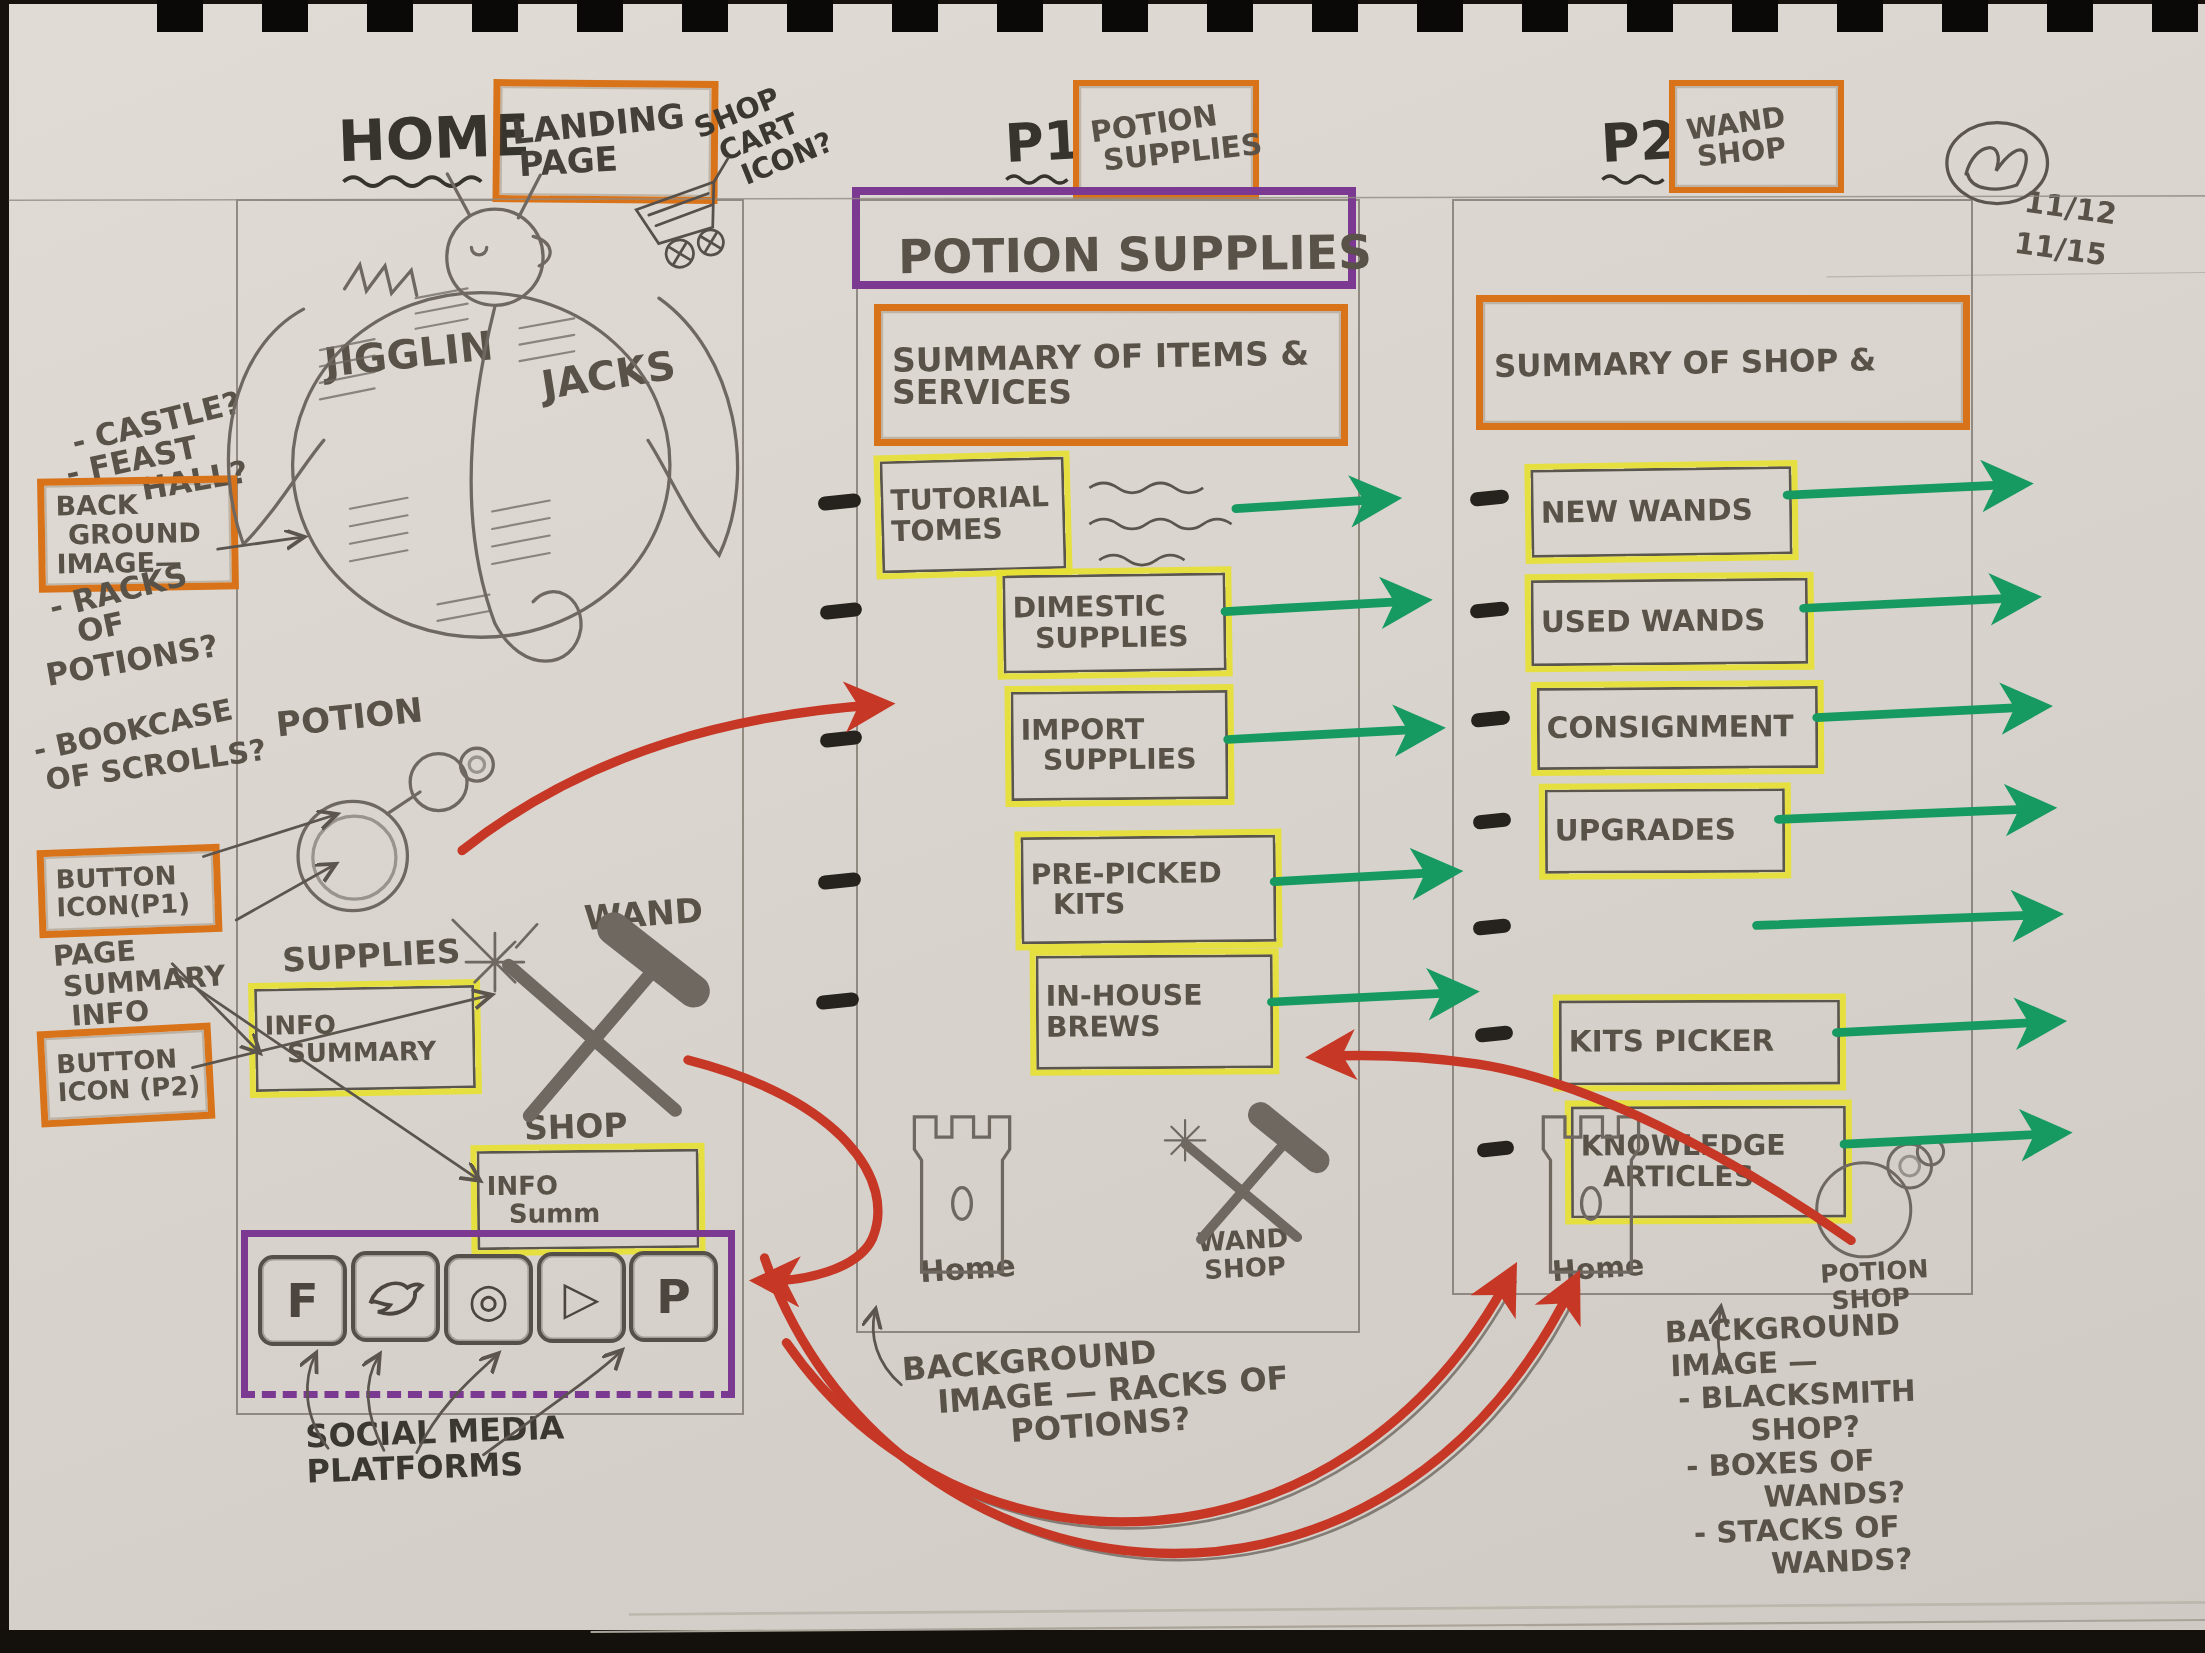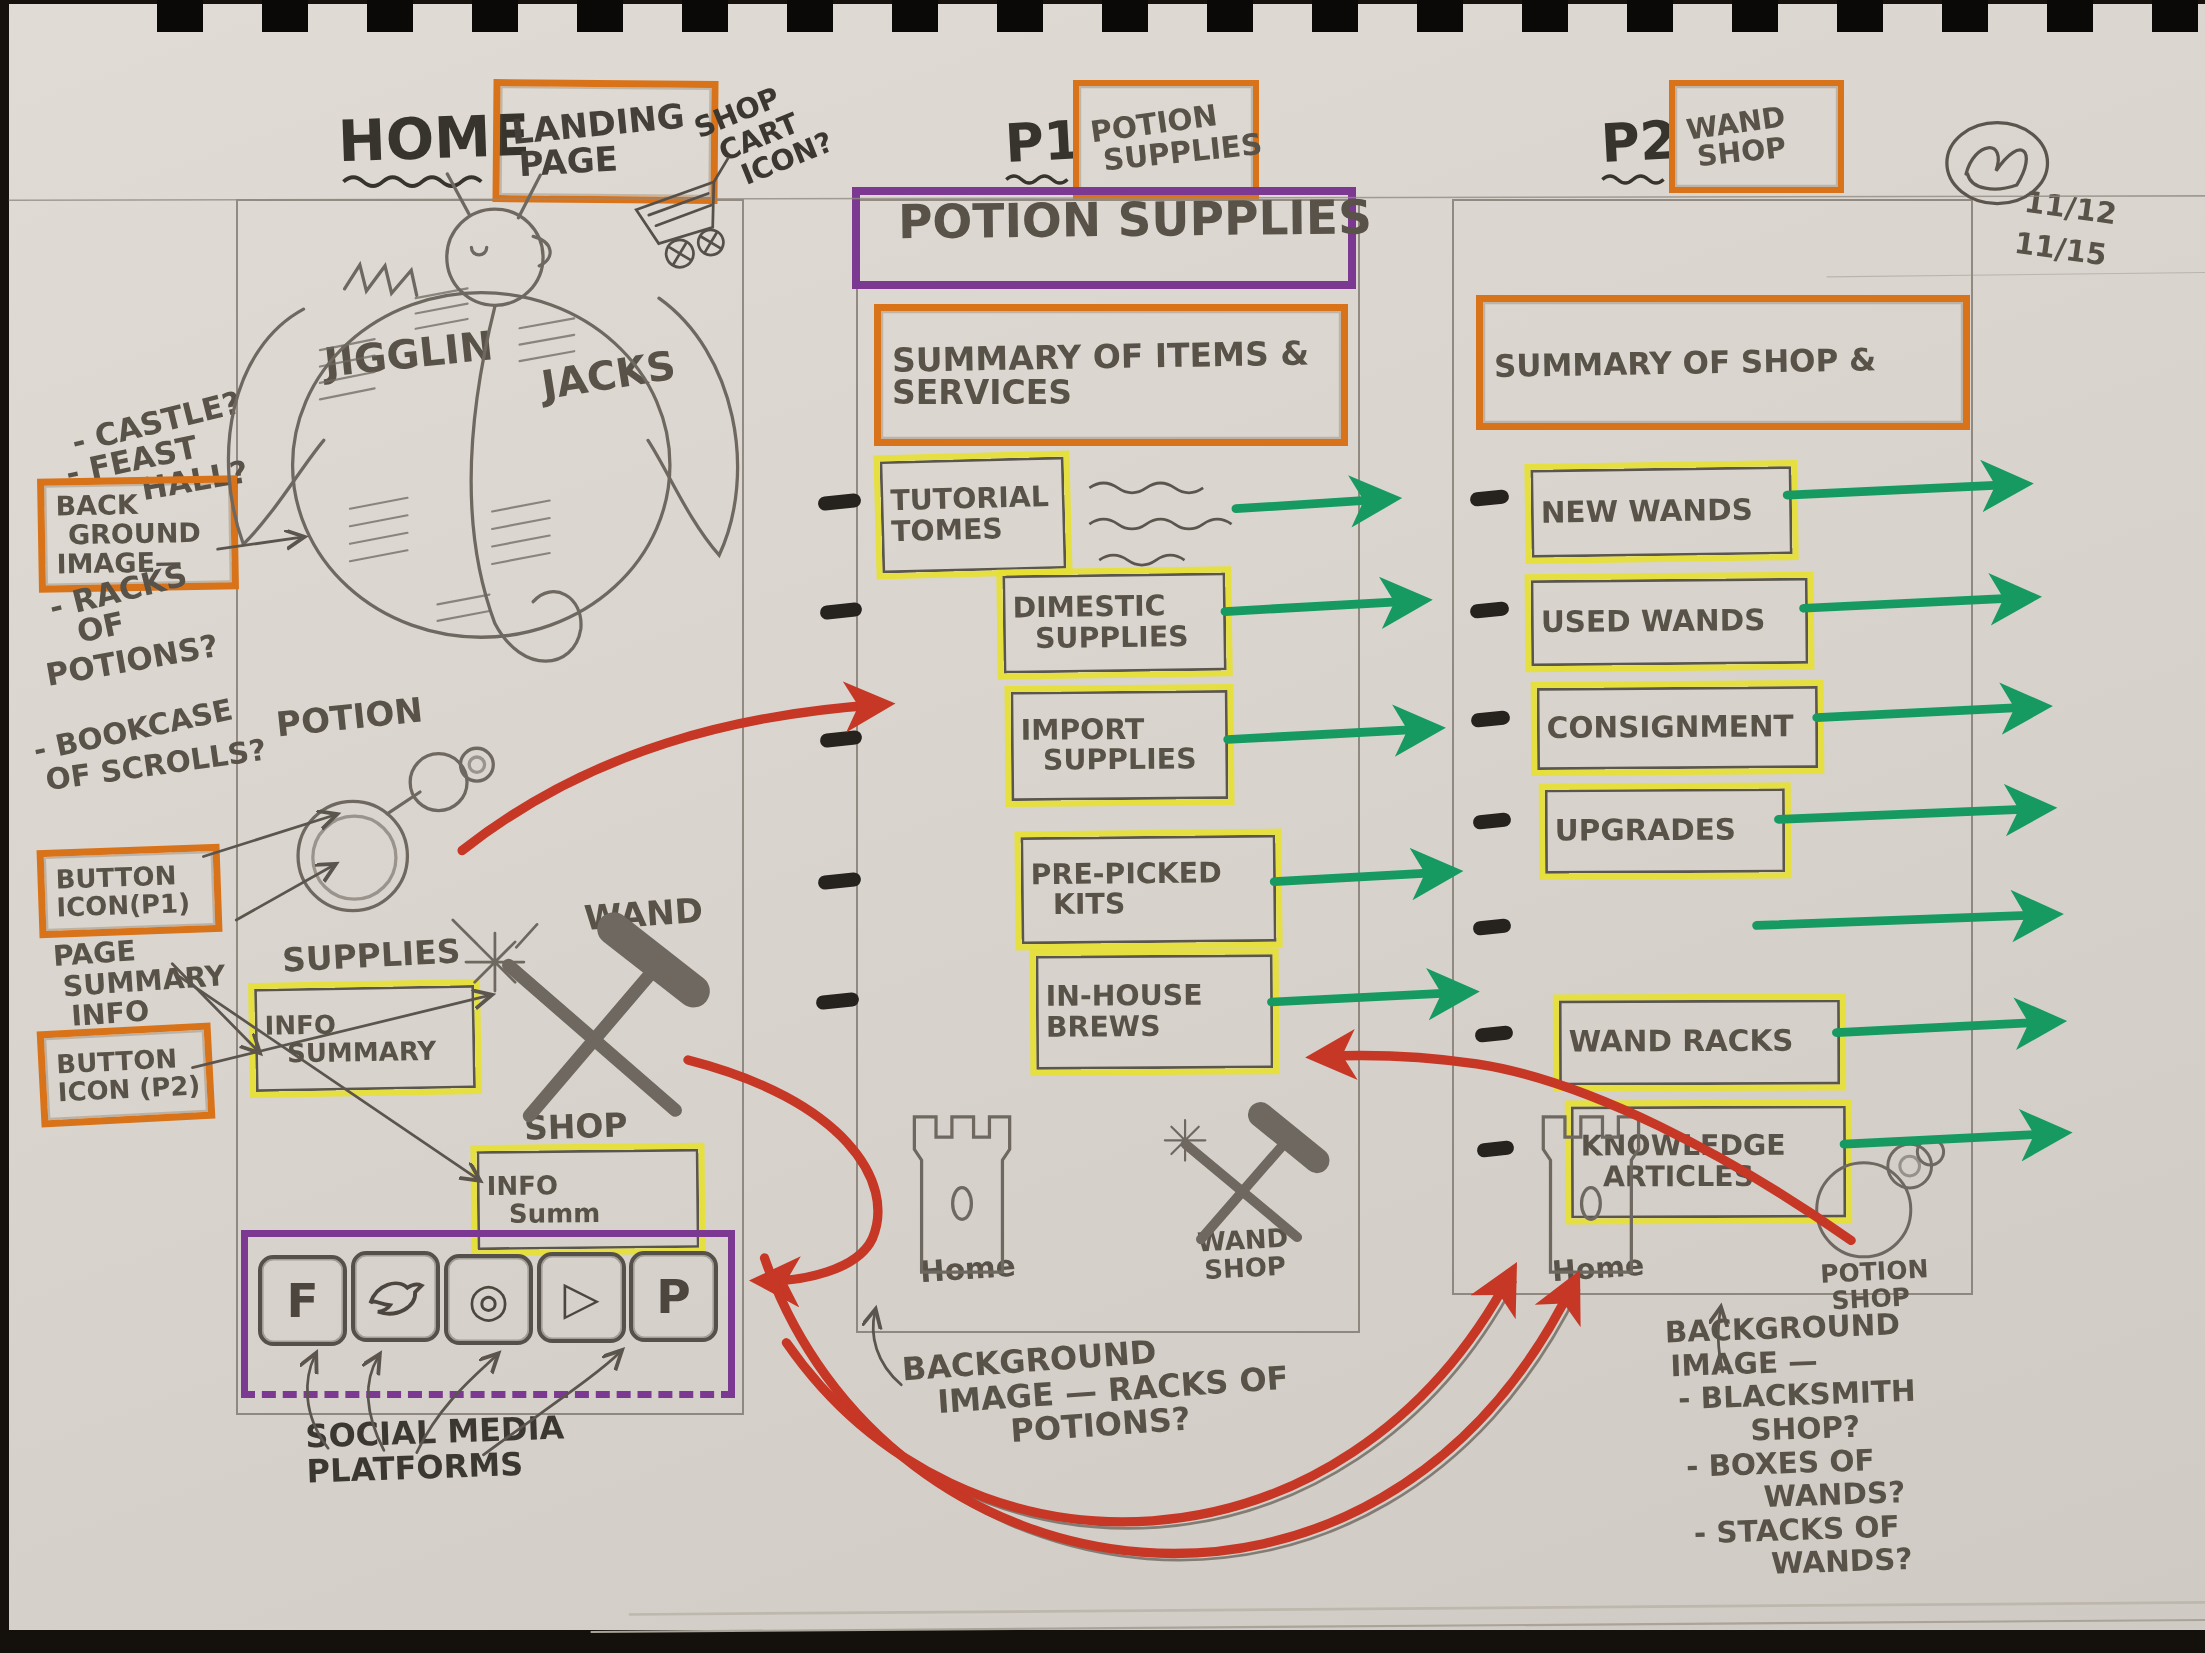--- a/index.html
+++ b/index.html
@@ -3,21 +3,21 @@
 <meta charset="utf-8">
 <style>
   html,body{margin:0;padding:0;background:#16110c;}
   #canvas{position:relative;width:2205px;height:1654px;overflow:hidden;background:#16110c;font-family:"DejaVu Sans",sans-serif;}
   #sheet{position:absolute;left:8.8px;top:4.4px;right:0;bottom:18.6px;background:linear-gradient(160deg,#e0dcd5 0%,#d9d5ce 45%,#cfcbc4 100%);}
   .binding{position:absolute;left:98px;top:0;right:0;height:32px;background:repeating-linear-gradient(90deg,transparent 0 59px,#0b0907 59px 105px);}
   .hand{position:absolute;font-weight:700;color:#45403a;white-space:nowrap;line-height:1.08;}
   .pc{color:#585249;}
   .frame{position:absolute;border:2.2px solid rgba(112,106,97,.7);}
   .obox{position:absolute;border:7.1px solid #d9731a;box-shadow:inset 0 0 0 2.2px rgba(99,77,44,.25);display:flex;flex-direction:column;justify-content:center;padding:3.3px 11px;}
-  .pbox{position:absolute;border:8.2px solid #7b3992;display:flex;align-items:flex-start;}
+  .pbox{position:absolute;border:8.2px solid #7b3992;display:flex;align-items:flex-end;}
   .ybox{position:absolute;border:6px solid rgba(230,223,52,.92);box-shadow:inset 0 0 0 2.7px #5a554d;display:flex;flex-direction:column;justify-content:center;padding:3.3px 9.8px;}
   .l2{padding-left:22px;}
   .dash{position:absolute;height:14.2px;background:#26221d;border-radius:7.1px;transform:rotate(-6deg);}
   .sicon{position:absolute;width:81px;height:83px;border:4.4px solid #56504a;border-radius:15.3px;display:flex;align-items:center;justify-content:center;font-size:47px;font-weight:700;color:#4c463f;box-shadow:inset 0 0 0 1.6px rgba(86,80,74,.4);}
   .socialbox{position:absolute;border:7.7px solid #7b3992;border-bottom-style:dashed;}
   .darkband{position:absolute;left:0;right:0;bottom:0;height:24px;background:#14100b;}
 </style>
 </head>
 <body>
 
@@ -165,21 +165,21 @@
   <div class="ybox" style="left:1525px;top:573px;width:257px;height:79px;transform:rotate(-.5deg);">
     <div class="hand pc" style="position:static;font-size:29.5px;">USED WANDS</div>
   </div>
   <div class="ybox" style="left:1531px;top:681px;width:261px;height:75px;transform:rotate(-.4deg);">
     <div class="hand pc" style="position:static;font-size:29.5px;">CONSIGNMENT</div>
   </div>
   <div class="ybox" style="left:1539px;top:783px;width:220px;height:77px;transform:rotate(-.3deg);">
     <div class="hand pc" style="position:static;font-size:29.5px;">UPGRADES</div>
   </div>
   <div class="ybox" style="left:1553px;top:994px;width:261px;height:78px;transform:rotate(-.2deg);">
-    <div class="hand pc" style="position:static;font-size:29.5px;">WAND RACKS</div>
+    <div class="hand pc" style="position:static;font-size:29.5px;">KITS PICKER</div>
   </div>
   <div class="ybox" style="left:1565px;top:1100px;width:255px;height:105px;transform:rotate(-.2deg);">
     <div class="hand pc" style="position:static;font-size:28.4px;">KNOWLEDGE</div>
     <div class="hand pc l2" style="position:static;font-size:28.4px;">ARTICLES</div>
   </div>
 
   <div class="hand pc" style="left:1552px;top:1254px;font-size:28.4px;transform:rotate(-4deg);">Home</div>
   <div class="hand pc" style="left:1821px;top:1258px;font-size:25px;transform:rotate(-3deg);">
     <div>POTION</div>
     <div style="padding-left:9.8px;">SHOP</div>

